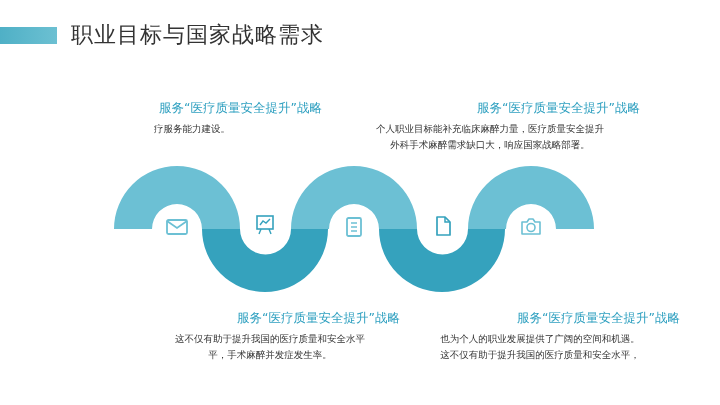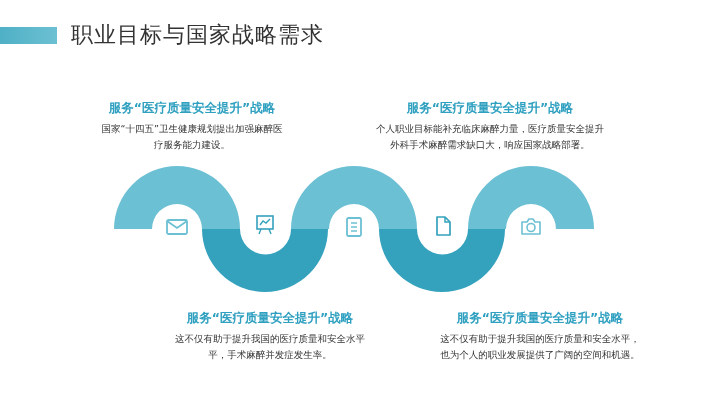--- a/index.html
+++ b/index.html
@@ -1,49 +1,48 @@
 <!DOCTYPE html>
 <html><head>
 <meta charset="utf-8">
 <style>
   html,body{margin:0;padding:0;background:#ffffff;}
   body{width:720px;height:405px;position:relative;overflow:hidden;font-family:"DejaVu Sans","Liberation Sans",sans-serif;}
   .title-bar{position:absolute;left:0;top:27px;width:57px;height:17px;background:linear-gradient(90deg,#4fb0c6,#6cc0d2);}
   .title{position:absolute;left:63px;top:20px;font-size:22px;color:#333;letter-spacing:1px;margin-left:8px;}
   .block{position:absolute;text-align:center;}
-  .block .h{color:#2fa0c0;font-size:12.5px;font-weight:bold;margin-bottom:4px;}
+  .block .h{color:#2fa0c0;font-size:12.5px;font-weight:normal;margin-bottom:4px;text-align:right;}
   .block .t{color:#333;font-size:9.5px;line-height:16px;}
   svg.wave{position:absolute;left:0;top:0;}
   .ico{position:absolute;width:24px;height:24px;}
 </style>
 </head>
 <body>
 
 <div class="title-bar"></div>
 <div class="title">职业目标与国家战略需求</div>
 
 <div class="block" style="left:62px;top:100px;width:260px;">
   <div class="h">服务“医疗质量安全提升”战略</div>
-  <div class="t">国家“十四五”卫生健康规划提出加强麻醉医</div>
   <div class="t">疗服务能力建设。</div>
 </div>
 <div class="block" style="left:340px;top:100px;width:300px;">
   <div class="h">服务“医疗质量安全提升”战略</div>
   <div class="t">个人职业目标能补充临床麻醉力量，医疗质量安全提升</div>
   <div class="t">外科手术麻醉需求缺口大，响应国家战略部署。</div>
 </div>
 <div class="block" style="left:140px;top:310px;width:260px;">
   <div class="h">服务“医疗质量安全提升”战略</div>
   <div class="t">这不仅有助于提升我国的医疗质量和安全水平</div>
   <div class="t">平，手术麻醉并发症发生率。</div>
 </div>
 <div class="block" style="left:400px;top:310px;width:280px;">
   <div class="h">服务“医疗质量安全提升”战略</div>
+  <div class="t">也为个人的职业发展提供了广阔的空间和机遇。</div>
   <div class="t">这不仅有助于提升我国的医疗质量和安全水平，</div>
-  <div class="t">也为个人的职业发展提供了广阔的空间和机遇。</div>
 </div>
 
 <svg class="wave" width="720" height="405">
 
   <path d="M114 229 A63 63 0 0 1 240 229 L202 229 A25 25 0 0 0 152 229 Z" fill="#6cc0d4"></path>
   <path d="M291 229 A63 63 0 0 1 417 229 L379 229 A25 25 0 0 0 329 229 Z" fill="#6cc0d4"></path>
   <path d="M468 229 A63 63 0 0 1 594 229 L556 229 A25 25 0 0 0 506 229 Z" fill="#6cc0d4"></path>
 
   <path d="M202 229 A63 63 0 0 0 328 229 L291 229 A25 25 0 0 1 240 229 Z" fill="#35a2bd"></path>
   <path d="M379 229 A63 63 0 0 0 505 229 L468 229 A25 25 0 0 1 417 229 Z" fill="#35a2bd"></path>

